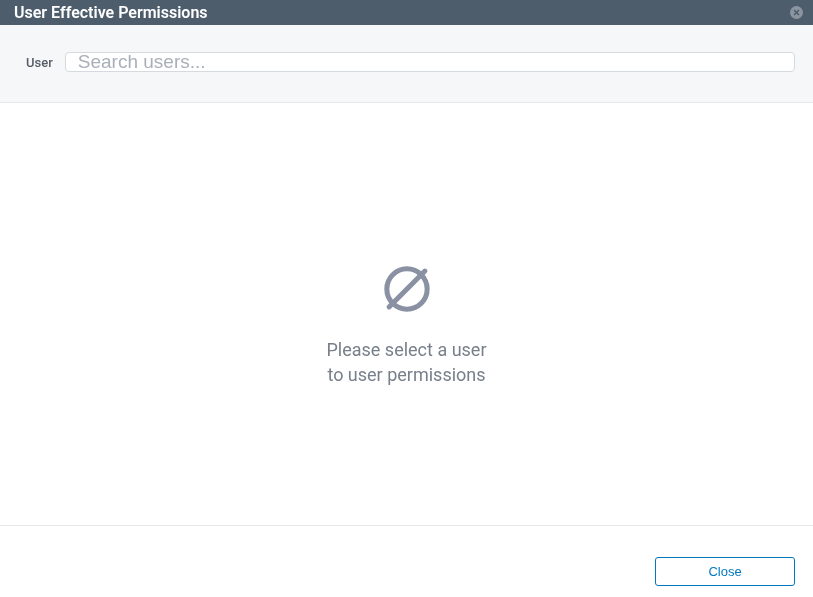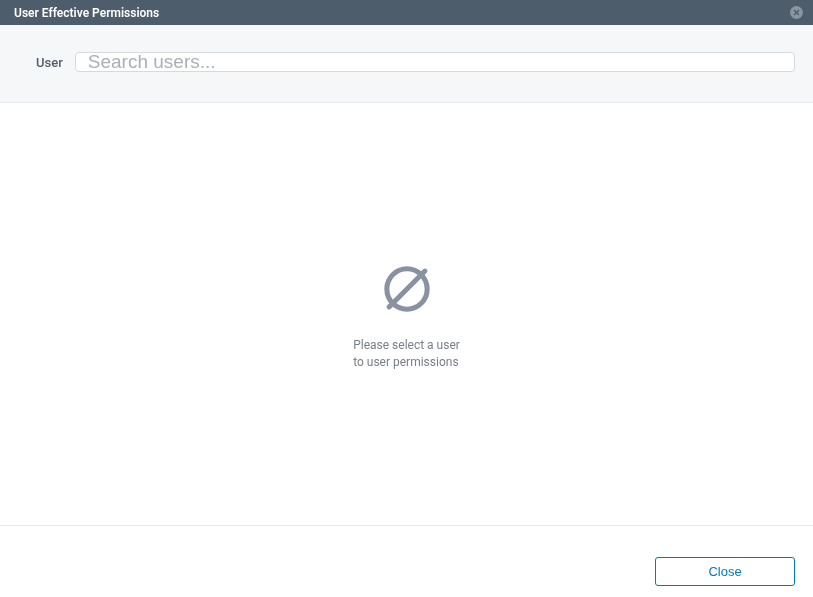--- a/index.html
+++ b/index.html
@@ -19,21 +19,21 @@
     .header {
       background: #4e5d6c;
       color: #fff;
       height: 25px;
       display: flex;
       align-items: center;
       justify-content: space-between;
       padding: 0 10px 0 14px;
     }
     .header-title {
-      font-size: 12px;
+      font-size: 16px;
       font-weight: 600;
     }
     .close-icon {
       width: 13px;
       height: 13px;
       border-radius: 50%;
       background: rgba(255,255,255,0.35);
       display: flex;
       align-items: center;
       justify-content: center;
@@ -46,21 +46,21 @@
       width: 7px;
       height: 7px;
     }
     .close-icon svg line {
       stroke: #4e5d6c;
       stroke-width: 2.2;
     }
     .search-panel {
       background: #f5f7f9;
       border-bottom: 1px solid #e6e9ec;
-      padding: 27px 18px 30px 28px;
+      padding: 27px 18px 30px 18px;
       display: flex;
       align-items: center;
       gap: 12px;
     }
     .search-label {
       color: #555e67;
       font-size: 13px;
       font-weight: 500;
       padding-left: 8px;
     }
@@ -97,23 +97,23 @@
       stroke: #8991a3;
       stroke-width: 9;
     }
     .empty-icon line {
       stroke: #8991a3;
       stroke-width: 9;
       stroke-linecap: round;
     }
     .empty-text {
       color: #777f8a;
-      font-size: 12px;
+      font-size: 18px;
       line-height: 1.4;
-      text-align: left;
+      text-align: center;
     }
     .footer {
       border-top: 1px solid #e6e9ec;
       padding: 11px 18px;
       display: flex;
       justify-content: flex-end;
       background: #fff;
     }
     .close-button {
       border: 1px solid #0079bf;

